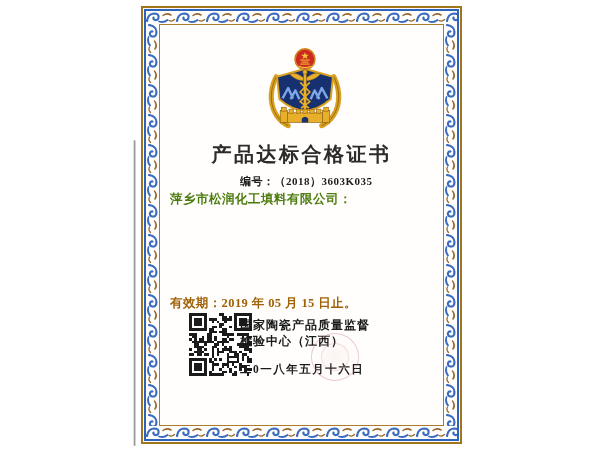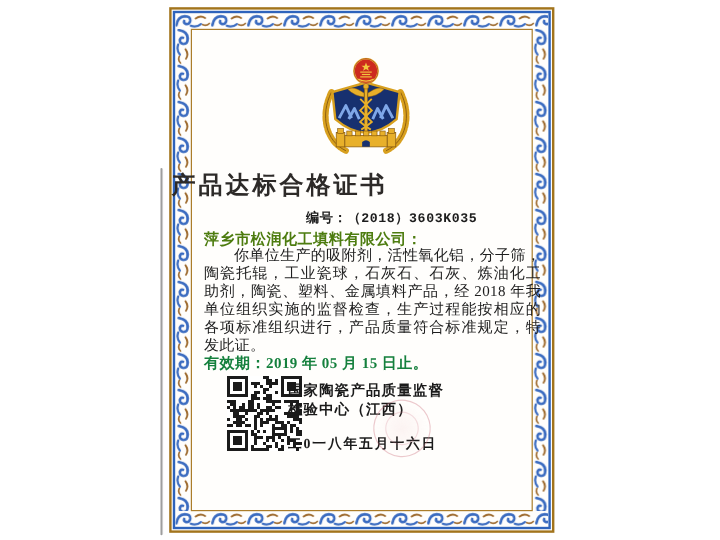--- a/index.html
+++ b/index.html
@@ -20,35 +20,35 @@
   .strip.top    { left: 0; right: 0; top: 0; height: 13px; }
   .strip.bottom { left: 0; right: 0; bottom: 0; height: 13px; }
   .strip.left   { left: 0; top: 13px; bottom: 13px; width: 13px; }
   .strip.right  { right: 0; top: 13px; bottom: 13px; width: 13px; }
   .inner-line { position: absolute; inset: 13px; border: 1.5px solid #ab7d2a; }
 
   .content { position: absolute; inset: 0; z-index: 3; }
 
   .emblem { position: absolute; left: 122px; top: 40px; width: 80px; height: 88px; }
 
-  .title { position: absolute; left: 0; top: 133px; width: 100%; 
+  .title { position: absolute; left: 0; top: 133px; width: 100%; text-align: center;
     font-size: 20px; font-weight: bold; color: #2d2a28; letter-spacing: 2.5px; }
 
-  .serial { position: absolute; left: 112px; top: 166px; font-size: 11px; font-weight: bold;
-    color: #1d1d1d; white-space: nowrap; letter-spacing: .5px; font-family: Liberation Mono, monospace; }
+  .serial { position: absolute; left: 97px; top: 166px; font-size: 11px; font-weight: bold;
+    color: #1d1d1d; white-space: nowrap; letter-spacing: .5px; }
 
   .recipient { position: absolute; left: 27px; top: 183px; font-size: 12.5px;
     font-weight: bold; color: #4d7c0f; letter-spacing: .5px; }
 
   .body-text { position: absolute; left: 27px; top: 198px; width: 281px;
     font-size: 12.5px; line-height: 14.9px; color: #1e1e1e; text-align: justify;
     text-indent: 2em; letter-spacing: .3px; }
 
   .validity { position: absolute; left: 27px; top: 287px; font-size: 12.5px;
-    font-weight: bold; color: #15803d; letter-spacing: .4px; }
+    font-weight: bold; color: #a16207; letter-spacing: .4px; }
 
   .qr { position: absolute; left: 46px; top: 305px; width: 63px; height: 63px; }
   .qr svg { display: block; width: 100%; height: 100%; }
 
   .issuer-block { position: absolute; left: 97px; top: 309px; width: 192px; }
   .issuer-line { font-size: 12px; font-weight: bold; color: #1a1a1a; line-height: 16px;
     letter-spacing: 1px; }
   .issue-date { margin-top: 13px; font-size: 11.5px; font-weight: bold; color: #1a1a1a;
     letter-spacing: 1.5px; }
 
@@ -182,21 +182,20 @@
           </g>
         </svg>
       </div>
 
       <div class="title">产品达标合格证书</div>
 
       <div class="serial">编号：（2018）3603K035</div>
 
       <div class="recipient">萍乡市松润化工填料有限公司：</div>
 
-      <div class="body-text">你单位生产的吸附剂，活性氧化铝，分子筛，陶瓷托辊，工业瓷球，石灰石、石灰、炼油化工助剂，陶瓷、塑料、金属填料产品，经 2018 年我单位组织实施的监督检查，生产过程能按相应的各项标准组织进行，产品质量符合标准规定，特发此证。</div>
 
       <div class="validity">有效期：2019 年 05 月 15 日止。</div>
 
       <div class="qr">
         <svg viewBox="0 0 25 25" shape-rendering="crispEdges">
           <rect width="25" height="25" fill="#ffffff"></rect>
           <g id="qr-modules">
               <path d="M12 0h1v1h-1zM13 0h1v1h-1zM13 1h1v1h-1zM14 1h1v1h-1zM16 1h1v1h-1zM8 2h1v1h-1zM9 2h1v1h-1zM10 2h1v1h-1zM13 2h1v1h-1zM14 2h1v1h-1zM15 2h1v1h-1zM16 2h1v1h-1zM9 3h1v1h-1zM11 3h1v1h-1zM14 3h1v1h-1zM12 4h1v1h-1zM13 4h1v1h-1zM9 5h1v1h-1zM10 5h1v1h-1zM12 5h1v1h-1zM16 5h1v1h-1zM8 6h1v1h-1zM9 6h1v1h-1zM13 6h1v1h-1zM14 6h1v1h-1zM8 7h1v1h-1zM9 7h1v1h-1zM10 7h1v1h-1zM12 7h1v1h-1zM13 7h1v1h-1zM14 7h1v1h-1zM0 8h1v1h-1zM1 8h1v1h-1zM2 8h1v1h-1zM7 8h1v1h-1zM8 8h1v1h-1zM13 8h1v1h-1zM14 8h1v1h-1zM15 8h1v1h-1zM16 8h1v1h-1zM17 8h1v1h-1zM19 8h1v1h-1zM20 8h1v1h-1zM21 8h1v1h-1zM22 8h1v1h-1zM23 8h1v1h-1zM1 9h1v1h-1zM2 9h1v1h-1zM5 9h1v1h-1zM7 9h1v1h-1zM8 9h1v1h-1zM10 9h1v1h-1zM15 9h1v1h-1zM21 9h1v1h-1zM23 9h1v1h-1zM24 9h1v1h-1zM0 10h1v1h-1zM2 10h1v1h-1zM4 10h1v1h-1zM5 10h1v1h-1zM7 10h1v1h-1zM8 10h1v1h-1zM10 10h1v1h-1zM13 10h1v1h-1zM14 10h1v1h-1zM16 10h1v1h-1zM17 10h1v1h-1zM23 10h1v1h-1zM1 11h1v1h-1zM2 11h1v1h-1zM3 11h1v1h-1zM4 11h1v1h-1zM5 11h1v1h-1zM6 11h1v1h-1zM7 11h1v1h-1zM8 11h1v1h-1zM9 11h1v1h-1zM11 11h1v1h-1zM12 11h1v1h-1zM13 11h1v1h-1zM14 11h1v1h-1zM15 11h1v1h-1zM23 11h1v1h-1zM24 11h1v1h-1zM2 12h1v1h-1zM3 12h1v1h-1zM6 12h1v1h-1zM10 12h1v1h-1zM11 12h1v1h-1zM13 12h1v1h-1zM19 12h1v1h-1zM20 12h1v1h-1zM21 12h1v1h-1zM22 12h1v1h-1zM23 12h1v1h-1zM24 12h1v1h-1zM2 13h1v1h-1zM3 13h1v1h-1zM4 13h1v1h-1zM5 13h1v1h-1zM9 13h1v1h-1zM10 13h1v1h-1zM14 13h1v1h-1zM16 13h1v1h-1zM20 13h1v1h-1zM21 13h1v1h-1zM22 13h1v1h-1zM23 13h1v1h-1zM0 14h1v1h-1zM3 14h1v1h-1zM4 14h1v1h-1zM6 14h1v1h-1zM9 14h1v1h-1zM11 14h1v1h-1zM13 14h1v1h-1zM14 14h1v1h-1zM15 14h1v1h-1zM16 14h1v1h-1zM22 14h1v1h-1zM23 14h1v1h-1zM24 14h1v1h-1zM2 15h1v1h-1zM3 15h1v1h-1zM4 15h1v1h-1zM5 15h1v1h-1zM9 15h1v1h-1zM11 15h1v1h-1zM12 15h1v1h-1zM13 15h1v1h-1zM16 15h1v1h-1zM17 15h1v1h-1zM18 15h1v1h-1zM20 15h1v1h-1zM24 15h1v1h-1zM0 16h1v1h-1zM1 16h1v1h-1zM3 16h1v1h-1zM4 16h1v1h-1zM6 16h1v1h-1zM7 16h1v1h-1zM9 16h1v1h-1zM11 16h1v1h-1zM15 16h1v1h-1zM18 16h1v1h-1zM19 16h1v1h-1zM21 16h1v1h-1zM22 16h1v1h-1zM9 17h1v1h-1zM15 17h1v1h-1zM16 17h1v1h-1zM17 17h1v1h-1zM18 17h1v1h-1zM19 17h1v1h-1zM21 17h1v1h-1zM23 17h1v1h-1zM8 18h1v1h-1zM10 18h1v1h-1zM12 18h1v1h-1zM15 18h1v1h-1zM19 18h1v1h-1zM21 18h1v1h-1zM23 18h1v1h-1zM24 18h1v1h-1zM8 19h1v1h-1zM9 19h1v1h-1zM15 19h1v1h-1zM16 19h1v1h-1zM17 19h1v1h-1zM18 19h1v1h-1zM19 19h1v1h-1zM23 19h1v1h-1zM24 19h1v1h-1zM9 20h1v1h-1zM10 20h1v1h-1zM11 20h1v1h-1zM13 20h1v1h-1zM14 20h1v1h-1zM15 20h1v1h-1zM17 20h1v1h-1zM20 20h1v1h-1zM9 21h1v1h-1zM13 21h1v1h-1zM15 21h1v1h-1zM18 21h1v1h-1zM20 21h1v1h-1zM21 21h1v1h-1zM22 21h1v1h-1zM9 22h1v1h-1zM12 22h1v1h-1zM16 22h1v1h-1zM20 22h1v1h-1zM22 22h1v1h-1zM23 22h1v1h-1zM24 22h1v1h-1zM8 23h1v1h-1zM13 23h1v1h-1zM14 23h1v1h-1zM16 23h1v1h-1zM18 23h1v1h-1zM22 23h1v1h-1zM8 24h1v1h-1zM9 24h1v1h-1zM10 24h1v1h-1zM11 24h1v1h-1zM12 24h1v1h-1zM13 24h1v1h-1zM17 24h1v1h-1zM18 24h1v1h-1zM23 24h1v1h-1z" fill="#1b1b1b"></path>
               <rect x="0.5" y="0.5" width="6" height="6" fill="none" stroke="#1b1b1b" stroke-width="1"></rect>
               <rect x="2" y="2" width="3" height="3" fill="#1b1b1b"></rect>

